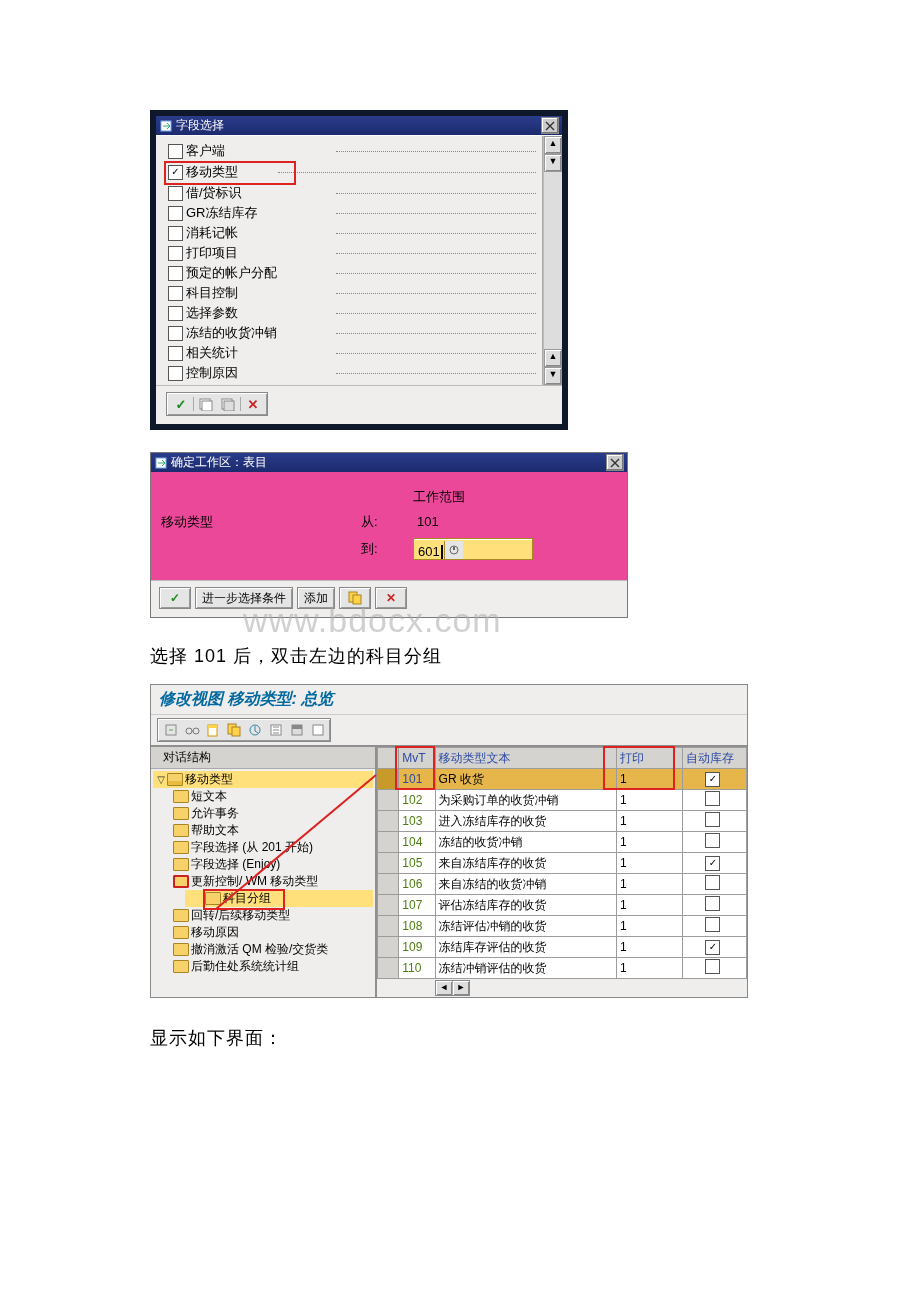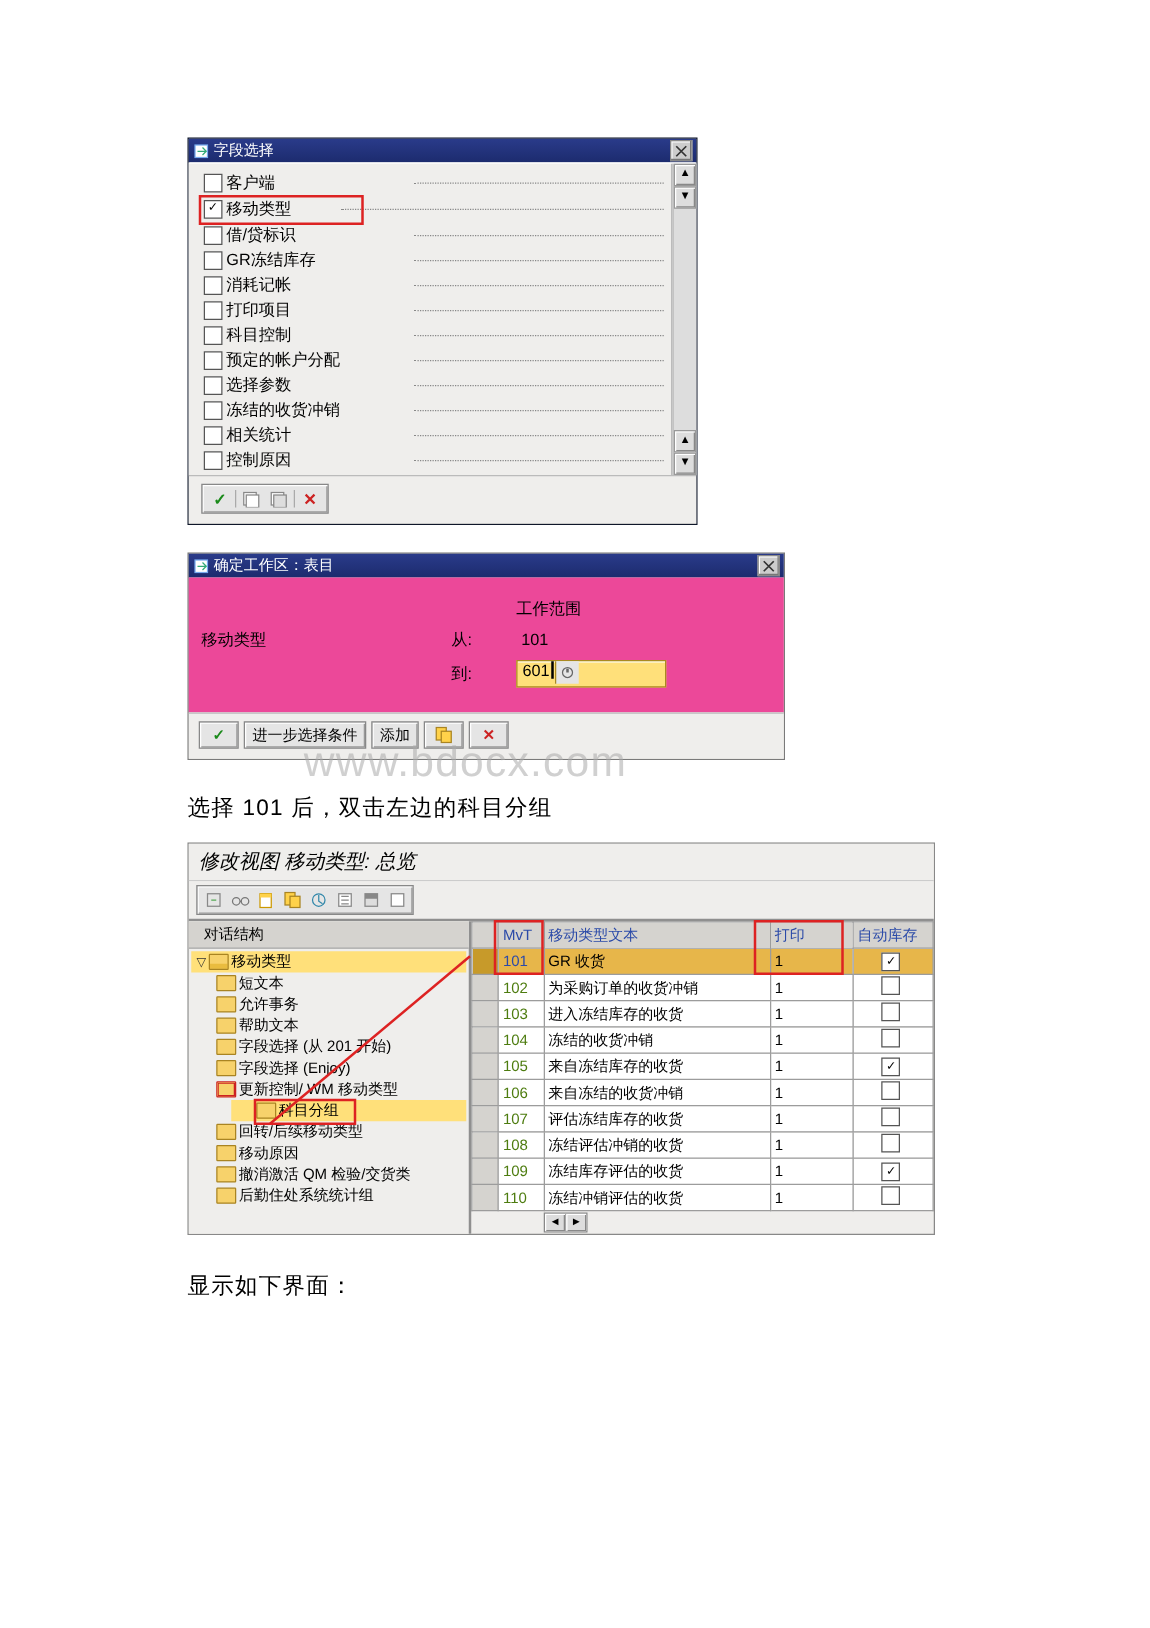--- a/index.html
+++ b/index.html
@@ -12,21 +12,21 @@
   }
   .page {
     padding: 110px 0 0 150px;
     width: 770px;
     box-sizing: border-box;
   }
 
   
   .dialog1 {
     width: 406px;
-    border: 1px solid #0f172a;
+    border: 6px solid #0f172a;
     background: #efefef;
     box-shadow: 0 0 0 1px #555 inset;
   }
   .titlebar {
     background: linear-gradient(#2a3b8a, #1c2b6e);
     color: #fff;
     display: flex;
     align-items: center;
     height: 19px;
     font-size: 12px;
@@ -150,21 +150,21 @@
     align-items: center;
     font-size: 13px;
     padding: 6px 0 16px 0;
   }
   .d2-wr { grid-column: 3 / span 1; }
   .d2-val {
     height: 20px; line-height: 20px;
     padding: 0 4px;
   }
   .d2-input-wrap {
-    display: inline-flex; align-items: flex-start;
+    display: inline-flex; align-items: flex-end;
     background: #ffe07a;
     border: 1px solid #aa8a20;
     height: 20px;
     padding: 0 0 0 4px;
     box-shadow: inset 0 1px 0 #fff;
   }
   .d2-input-wrap .f4 {
     width: 18px; height: 18px;
     background: #e5e5e5;
     border-left: 1px solid #aa8a20;
@@ -211,23 +211,23 @@
     letter-spacing: 1px;
   }
 
   
   .view3 {
     width: 596px;
     border: 1px solid #888;
     background: #efeeec;
   }
   .v3-title {
-    color: #000000;
+    color: #0369a1;
     font-style: italic;
-    font-weight: normal;
+    font-weight: bold;
     font-size: 16px;
     padding: 4px 8px;
     background: #efeeec;
     border-bottom: 1px solid #ccc;
   }
   .v3-toolbar {
     padding: 3px 6px;
     border-bottom: 2px solid #8f8f8f;
     background: #efeeec;
   }
@@ -411,26 +411,26 @@
             <span>消耗记帐</span>
             <span class="dots"></span>
           </div>
           <div class="d1-row">
             <span class="cb"></span>
             <span>打印项目</span>
             <span class="dots"></span>
           </div>
           <div class="d1-row">
             <span class="cb"></span>
+            <span>预定的帐户分配</span>
+            <span class="dots"></span>
+          </div>
+          <div class="d1-row">
+            <span class="cb"></span>
             <span>科目控制</span>
-            <span class="dots"></span>
-          </div>
-          <div class="d1-row">
-            <span class="cb"></span>
-            <span>预定的帐户分配</span>
             <span class="dots"></span>
           </div>
           <div class="d1-row">
             <span class="cb"></span>
             <span>选择参数</span>
             <span class="dots"></span>
           </div>
           <div class="d1-row">
             <span class="cb"></span>
             <span>冻结的收货冲销</span>

